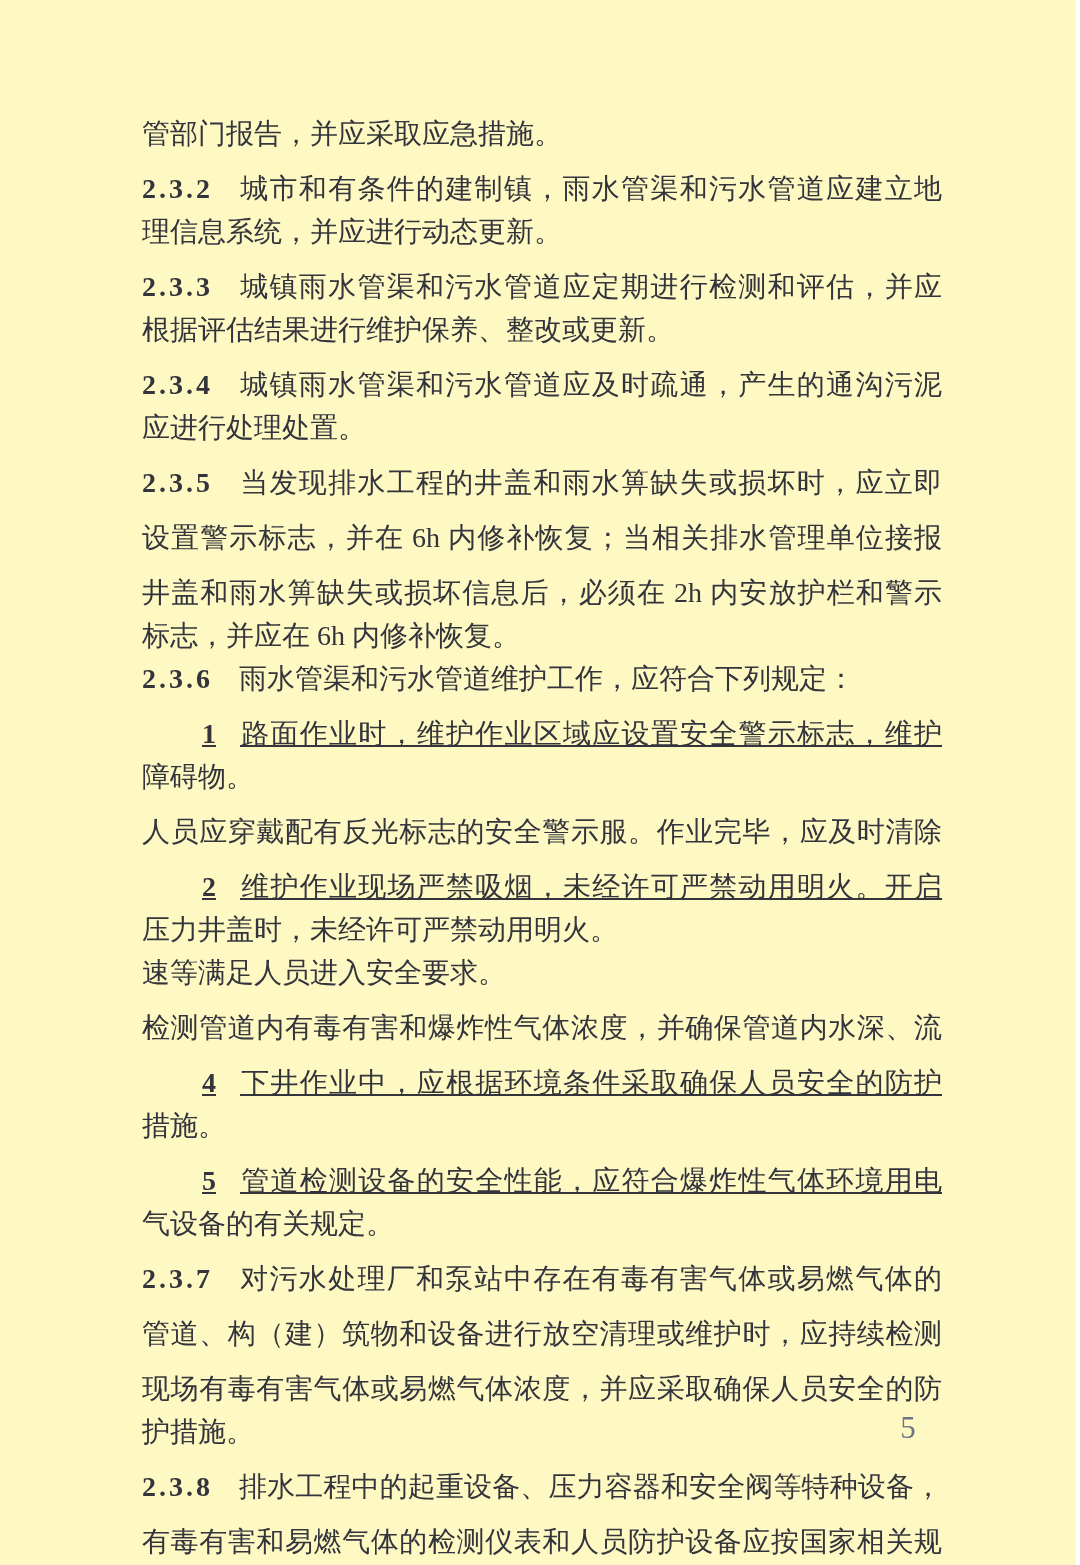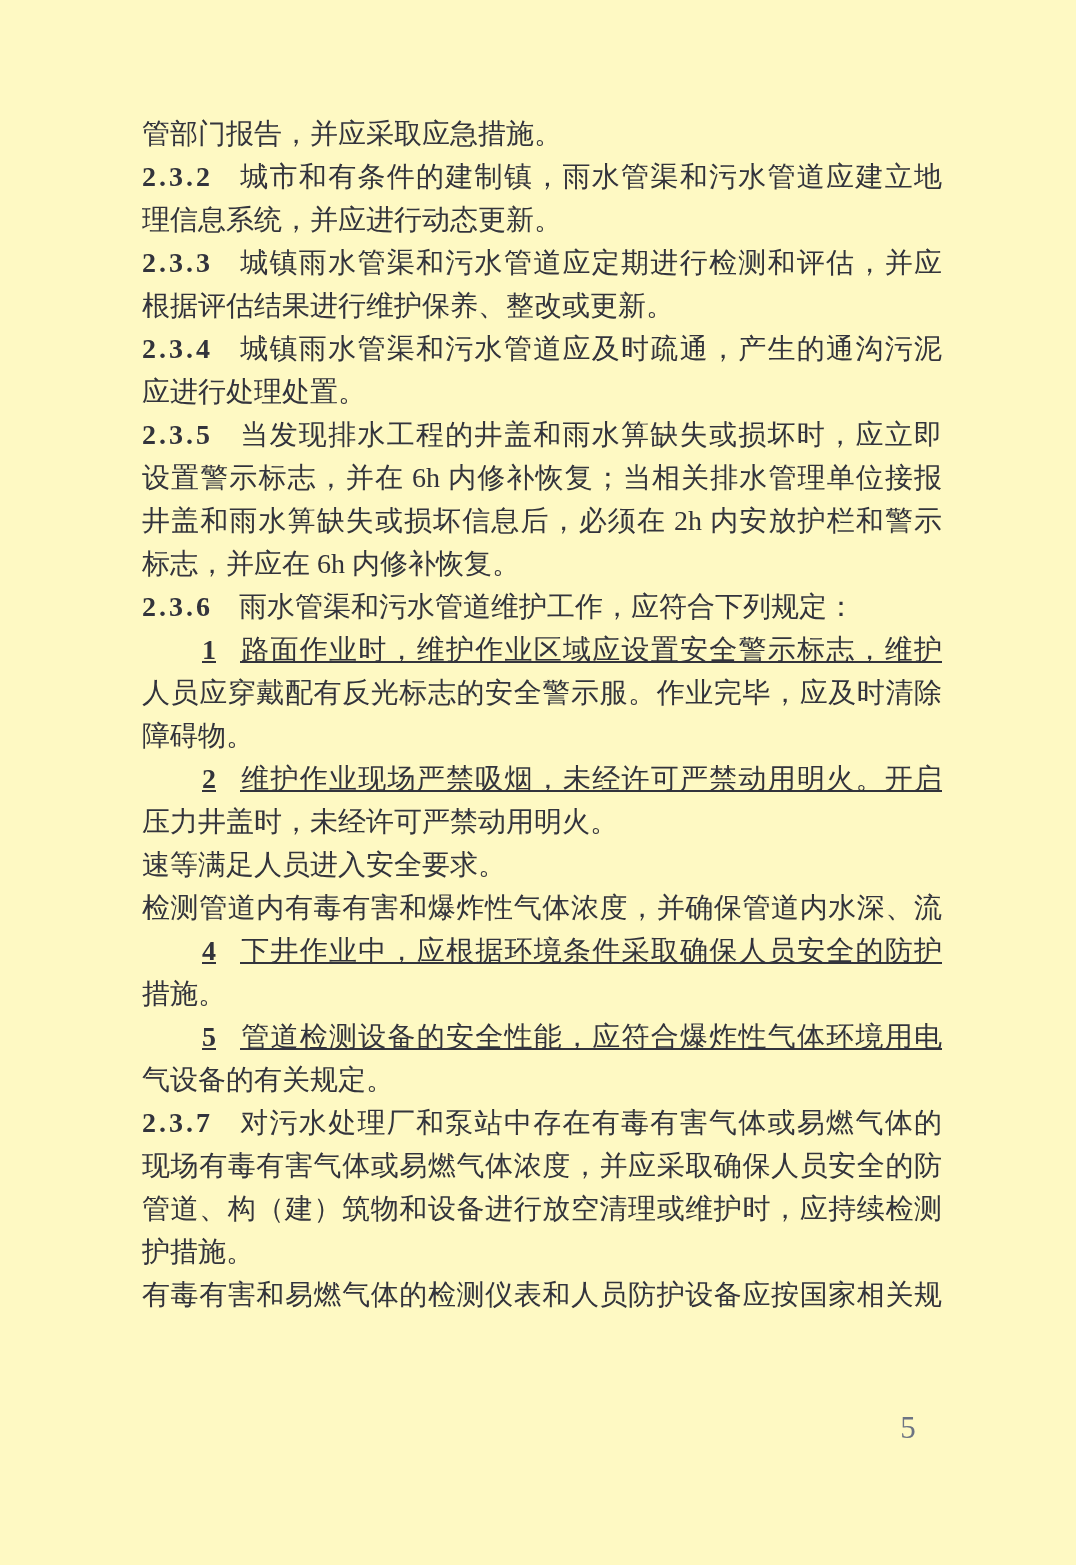--- a/index.html
+++ b/index.html
@@ -23,20 +23,21 @@
     width: 800px;
     height: 43px;
     line-height: 43px;
     font-size: 28px;
     text-align: left;
     word-break: break-all;
   }
   .line.fill {
     text-align: justify;
     text-align-last: justify;
+    margin-top: 12px;
   }
   .line.item { padding-left: 60px; text-decoration: underline; }
   .num {
     font-weight: bold;
     margin-right: 26px;
     letter-spacing: 3px;
   }
   .num.item-num {
     letter-spacing: 0;
     margin-right: 24px;
@@ -64,30 +65,31 @@
       <div class="line fill"><span class="num">2.3.3</span>城镇雨水管渠和污水管道应定期进行检测和评估，并应</div>
       <div class="line">根据评估结果进行维护保养、整改或更新。</div>
       <div class="line fill"><span class="num">2.3.4</span>城镇雨水管渠和污水管道应及时疏通，产生的通沟污泥</div>
       <div class="line">应进行处理处置。</div>
       <div class="line fill"><span class="num">2.3.5</span>当发现排水工程的井盖和雨水箅缺失或损坏时，应立即</div>
       <div class="line fill">设置警示标志，并在 6h 内修补恢复；当相关排水管理单位接报</div>
       <div class="line fill">井盖和雨水箅缺失或损坏信息后，必须在 2h 内安放护栏和警示</div>
       <div class="line">标志，并应在 6h 内修补恢复。</div>
       <div class="line"><span class="num">2.3.6</span>雨水管渠和污水管道维护工作，应符合下列规定：</div>
       <div class="line fill item"><span class="num item-num">1</span>路面作业时，维护作业区域应设置安全警示标志，维护</div>
+      <div class="line">障碍物。</div>
       <div class="line fill">人员应穿戴配有反光标志的安全警示服。作业完毕，应及时清除</div>
-      <div class="line">障碍物。</div>
       <div class="line fill item"><span class="num item-num">2</span>维护作业现场严禁吸烟，未经许可严禁动用明火。开启</div>
       <div class="line">压力井盖时，未经许可严禁动用明火。</div>
       <div class="line">速等满足人员进入安全要求。</div>
       <div class="line fill">检测管道内有毒有害和爆炸性气体浓度，并确保管道内水深、流</div>
       <div class="line fill item"><span class="num item-num">4</span>下井作业中，应根据环境条件采取确保人员安全的防护</div>
       <div class="line">措施。</div>
       <div class="line fill item"><span class="num item-num">5</span>管道检测设备的安全性能，应符合爆炸性气体环境用电</div>
       <div class="line">气设备的有关规定。</div>
       <div class="line fill"><span class="num">2.3.7</span>对污水处理厂和泵站中存在有毒有害气体或易燃气体的</div>
+      <div class="line fill">管道、构（建）筑物和设备进行放空清理或维护时，应持续检测</div>
       <div class="line fill">现场有毒有害气体或易燃气体浓度，并应采取确保人员安全的防</div>
-      <div class="line fill">管道、构（建）筑物和设备进行放空清理或维护时，应持续检测</div>
       <div class="line">护措施。</div>
+      <div class="line fill"><span class="num">2.3.8</span>排水工程中的起重设备、压力容器和安全阀等特种设备，</div>
       <div class="line fill">有毒有害和易燃气体的检测仪表和人员防护设备应按国家相关规</div>
     </main>
   <div class="page-number">5</div>
 </div>
 
 </body></html>

